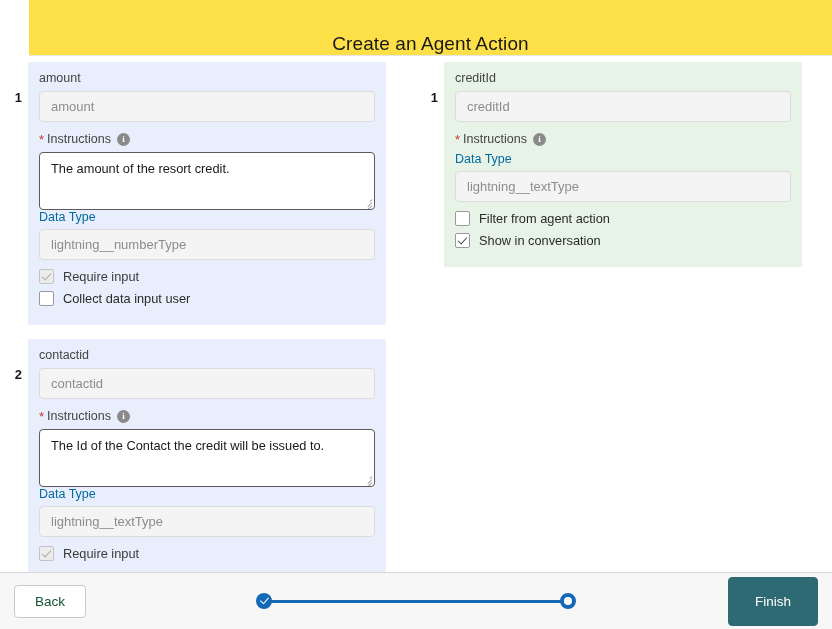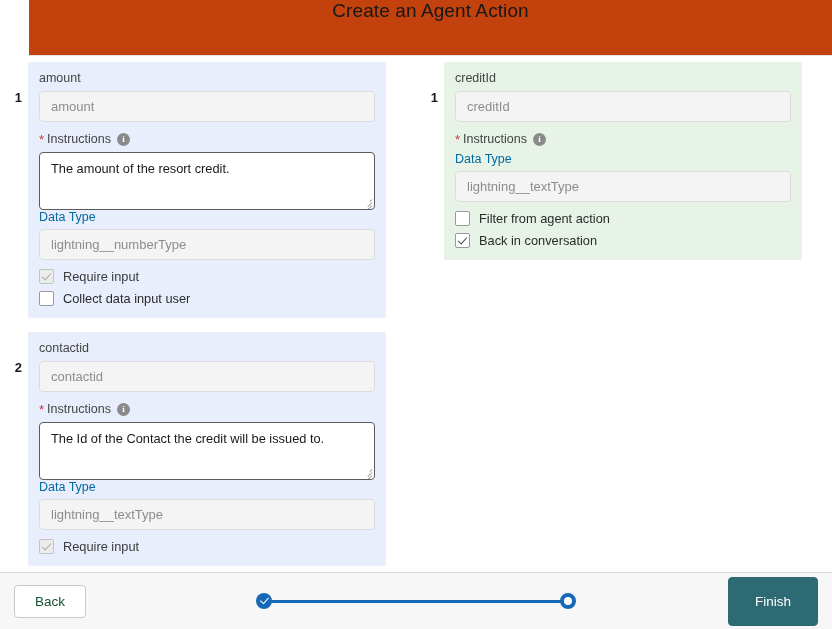--- a/index.html
+++ b/index.html
@@ -18,24 +18,24 @@
     background: #ffffff;
     display: flex;
     flex-direction: column;
   }
 
   
   .modal-header {
     height: 56px;
     min-height: 56px;
     display: flex;
-    align-items: flex-start;
+    align-items: flex-end;
     justify-content: center;
     border-bottom: 1px solid #e5e5e5;
-    background: #c2410c;
+    background: #fde047;
     margin-left: 29px;
   }
   .modal-title {
     font-size: 19px;
     color: #181818;
     font-weight: 400;
     letter-spacing: .1px;
   }
 
   
@@ -69,21 +69,21 @@
     min-width: 28px;
     text-align: right;
     padding-right: 6px;
     padding-top: 28px;
     font-size: 13px;
     font-weight: bold;
     color: #181818;
   }
   .param-card {
     width: 358px;
-    padding: 9px 11px 12px 11px;
+    padding: 9px 11px 19px 11px;
     border-radius: 2px;
   }
   .param-card.blue  { background: #e8eefb; }
   .param-card.green { background: #e6f3e6; }
 
   .field-label {
     font-size: 12.5px;
     color: #444444;
     margin-bottom: 5px;
     display: flex;
@@ -357,21 +357,21 @@
               </div>
               <div class="datatype-label">Data Type</div>
               <div class="readonly-input">lightning__textType</div>
               <div class="checks">
                 <label class="check-row">
                   <span class="cbox"></span>
                   <span class="check-label">Filter from agent action</span>
                 </label>
                 <label class="check-row">
                   <span class="cbox checked"></span>
-                  <span class="check-label">Back in conversation</span>
+                  <span class="check-label">Show in conversation</span>
                 </label>
               </div>
             </div>
           </div>
         </div>
       </div>
   </div>
 
   <div class="modal-footer">
     <button class="btn btn-back">Back</button>

